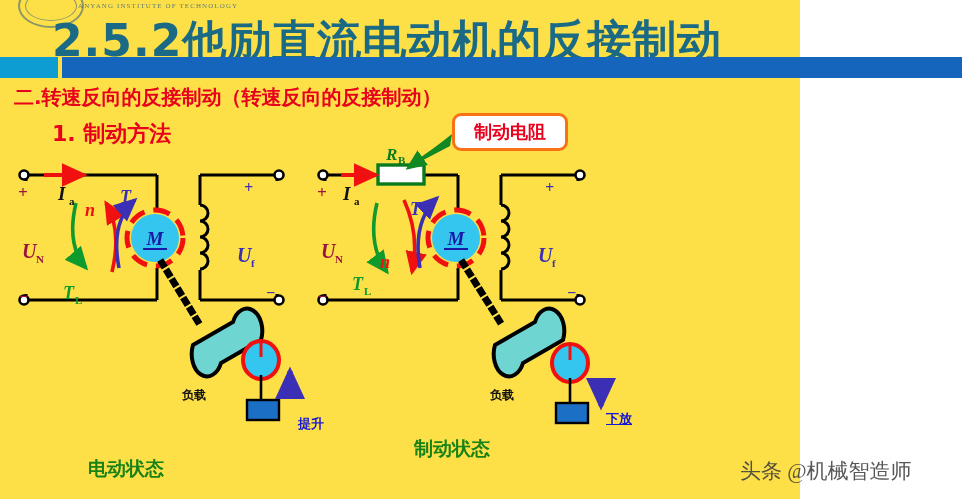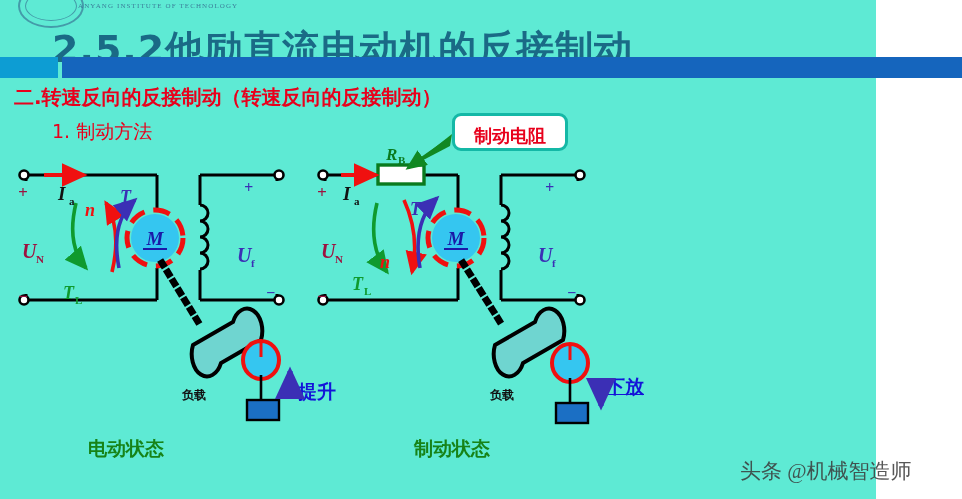--- a/index.html
+++ b/index.html
@@ -1,62 +1,62 @@
 <!DOCTYPE html>
 <html><head>
 <meta charset="utf-8">
 <style>
   html,body{margin:0;padding:0;background:#fff;}
   body{
     width:962px;height:499px;position:relative;overflow:hidden;
     font-family:"Liberation Sans","DejaVu Sans",sans-serif;
     background:#ffffff;
   }
-  .slide{position:absolute;left:0;top:0;width:876px;height:499px;background:#5eead4;}
+  .slide{position:absolute;left:0;top:0;width:800px;height:499px;background:#fde047;}
 
   
   .logo-seal{position:absolute;left:18px;top:-16px;width:62px;height:40px;
     border-radius:50%;border:2px solid #2f5b86;opacity:.55;}
   .logo-seal:after{content:"";position:absolute;left:5px;top:5px;right:5px;bottom:5px;
     border-radius:50%;border:1px solid #2f5b86;}
   .logo-en{position:absolute;left:78px;top:2px;font-size:7px;letter-spacing:1.1px;
     color:#2f5b86;opacity:.75;font-family:"Liberation Serif",serif;white-space:nowrap;}
-  .slide-title{position:absolute;left:52px;top:12px;font-size:38px;font-weight:bold;
+  .slide-title{position:absolute;left:52px;top:12px;font-size:44px;font-weight:bold;
     color:#1a6a86;letter-spacing:1px;white-space:nowrap;
-    font-family:"DejaVu Sans","Liberation Sans",sans-serif;margin-top:12px;}
+    font-family:"DejaVu Sans","Liberation Sans",sans-serif;}
   .bar-wrap{position:absolute;left:0;top:57px;width:962px;height:21px;}
   .bar-left{position:absolute;left:0;top:0;width:58px;height:21px;background:#0d9dd3;}
   .bar-main{position:absolute;left:62px;top:0;width:900px;height:21px;background:#1565bd;}
 
   
   .subtitle{position:absolute;left:14px;top:84px;font-size:20px;font-weight:bold;
     color:#e8001c;white-space:nowrap;
     font-family:"DejaVu Sans","Liberation Sans",sans-serif;}
-  .method{position:absolute;left:52px;top:119px;font-size:19px;font-weight:normal;
+  .method{position:absolute;left:52px;top:119px;font-size:22px;font-weight:bold;
     color:#e8001c;white-space:nowrap;
     font-family:"DejaVu Sans","Liberation Sans",sans-serif;}
 
   .callout{position:absolute;left:452px;top:113px;width:110px;height:32px;
-    border:3px solid #14b8a6;border-radius:9px;background:#fff;
-    display:flex;align-items:flex-end;justify-content:center;}
+    border:3px solid #f97316;border-radius:9px;background:#fff;
+    display:flex;align-items:center;justify-content:center;}
   .callout span{font-size:18px;font-weight:bold;color:#e8001c;
     font-family:"DejaVu Sans","Liberation Sans",sans-serif;}
 
   .state-lbl{position:absolute;font-size:19px;font-weight:bold;color:#178317;
     white-space:nowrap;font-family:"DejaVu Sans","Liberation Sans",sans-serif;}
-  .state-left{left:88px;top:436px;}
+  .state-left{left:88px;top:456px;}
   .state-right{left:414px;top:436px;}
 
   .load-lbl{position:absolute;font-size:12px;font-weight:bold;color:#111;
     white-space:nowrap;font-family:"DejaVu Sans","Liberation Sans",sans-serif;}
   .load-l{left:182px;top:387px;}
   .load-r{left:490px;top:387px;}
 
-  .dir-lbl{position:absolute;font-size:19px;font-weight:bold;color:#1414d8;
-    white-space:nowrap;font-family:"DejaVu Sans","Liberation Sans",sans-serif;}
+  .dir-lbl{position:absolute;font-size:13px;font-weight:bold;color:#1414d8;
+    white-space:nowrap;font-family:"DejaVu Sans","Liberation Sans",sans-serif;margin-top:36px;}
   .dir-l{left:298px;top:379px;}
   .dir-r{left:606px;top:374px;text-decoration:underline;}
 
   .watermark{position:absolute;left:740px;top:457px;font-size:21px;color:#3a3a3a;
     opacity:.85;white-space:nowrap;
     font-family:Liberation Serif, serif;}
 
   
   svg.layer{position:absolute;left:0;top:0;width:962px;height:499px;overflow:visible;}
   .sym{font-family:"Liberation Serif","DejaVu Serif",serif;font-style:italic;font-weight:bold;}

